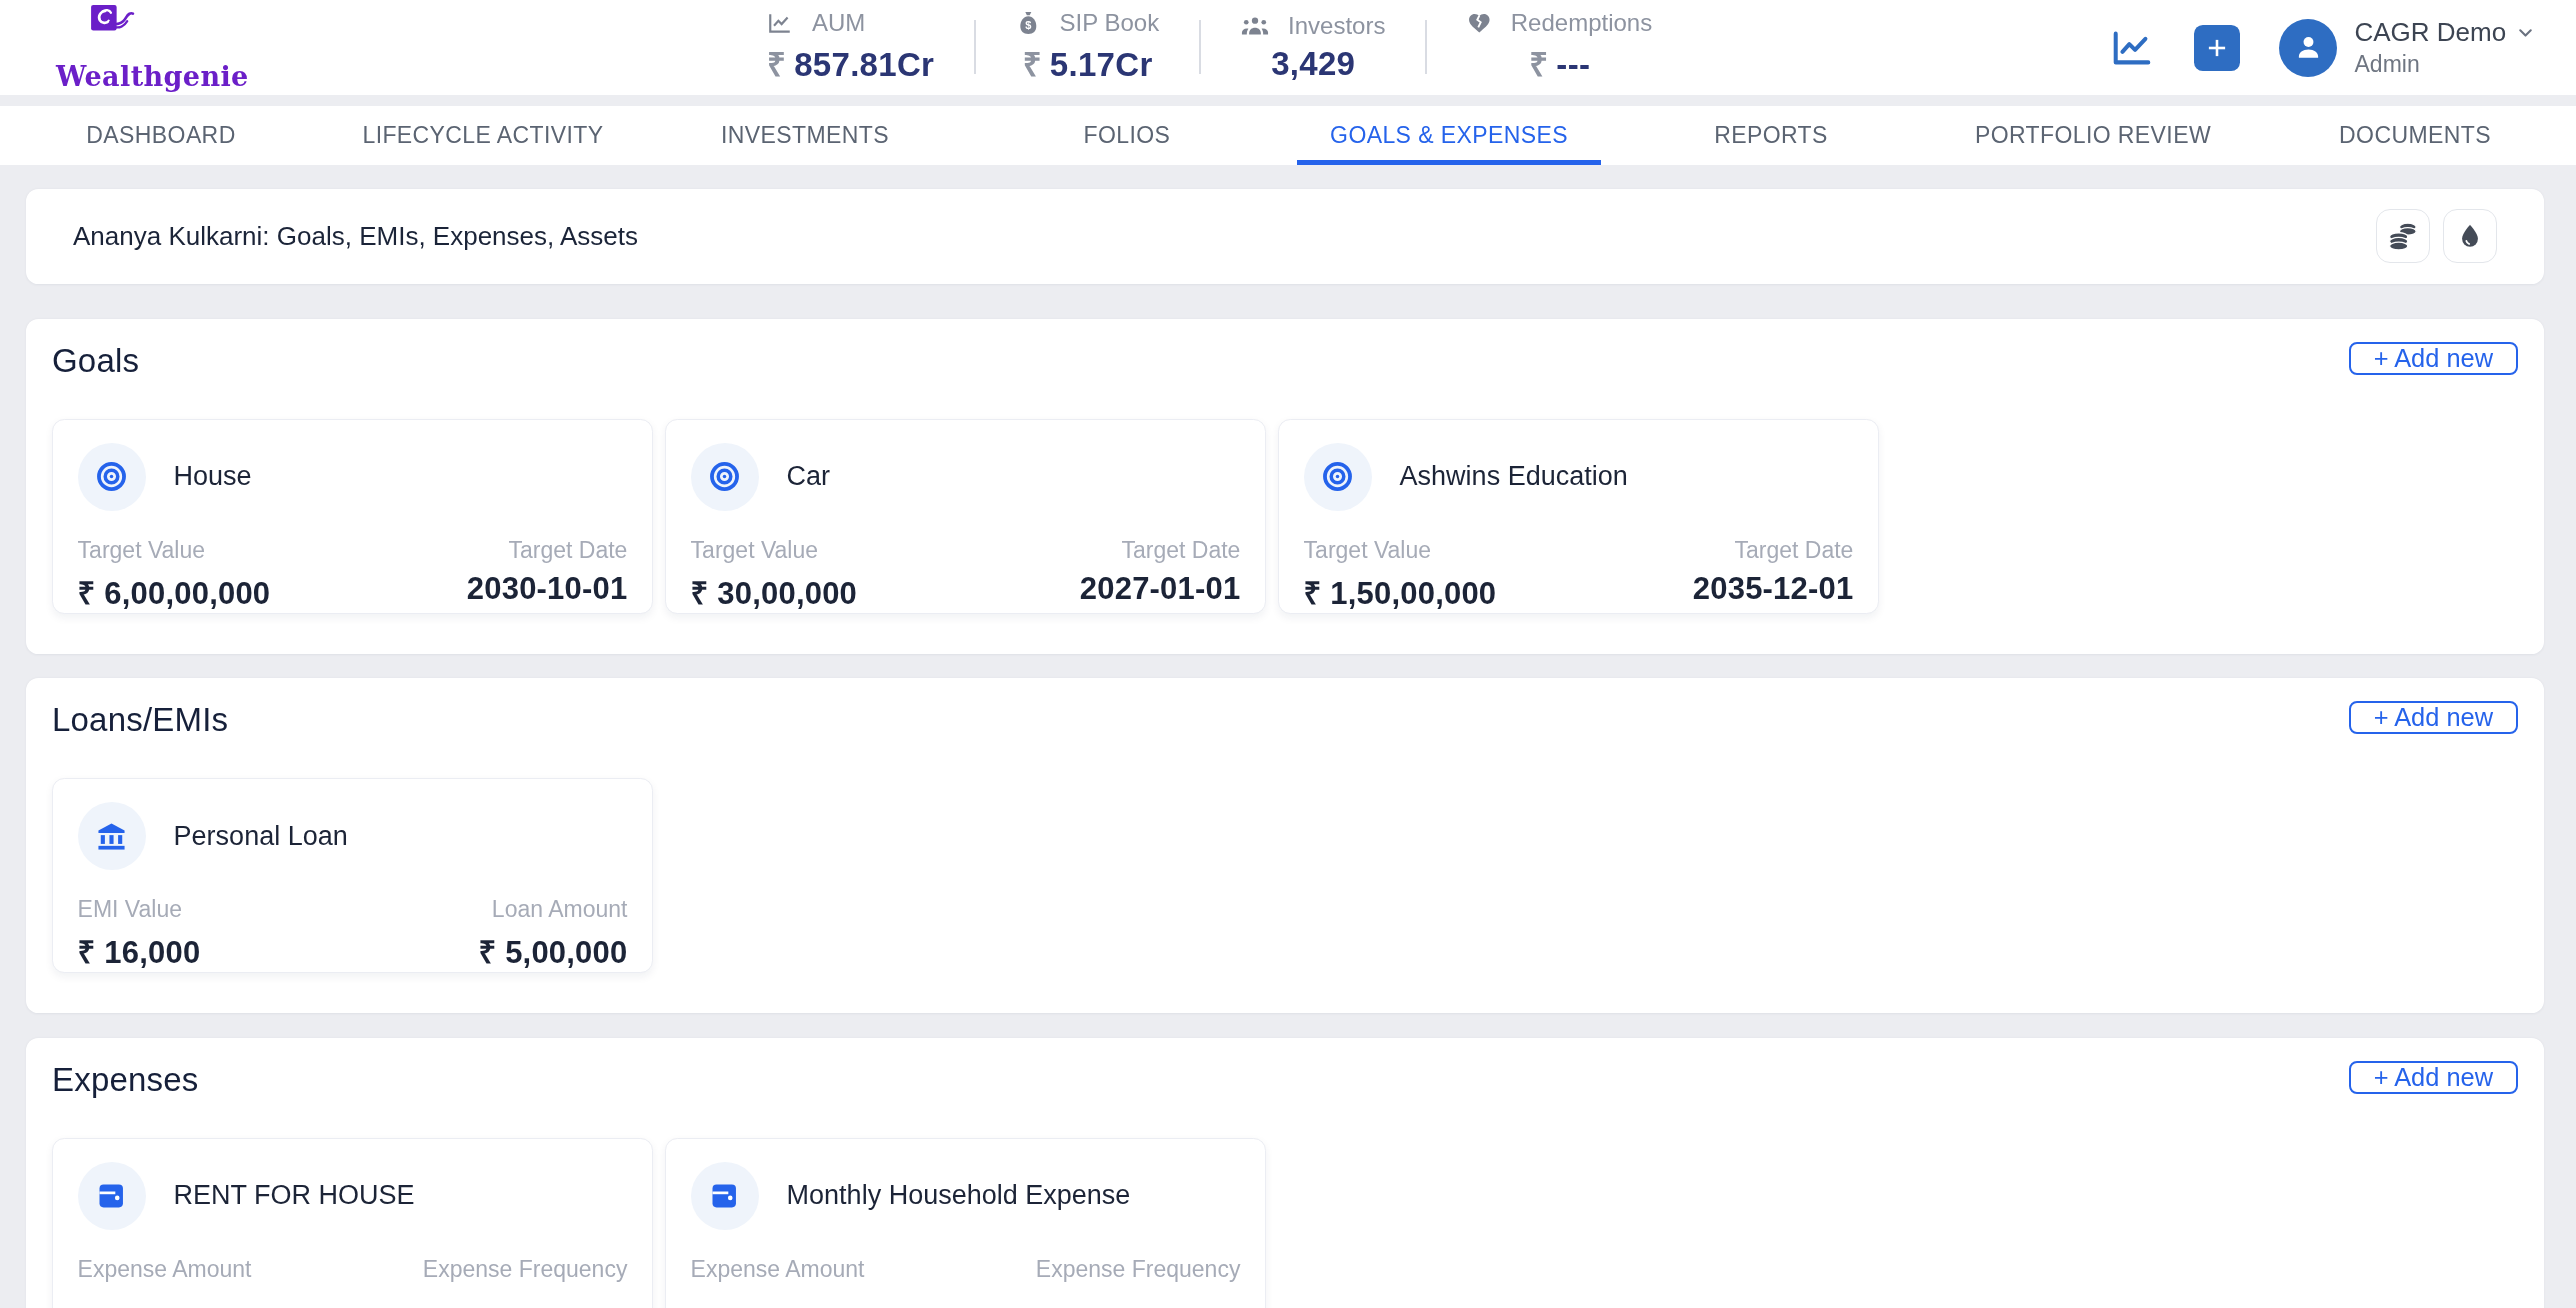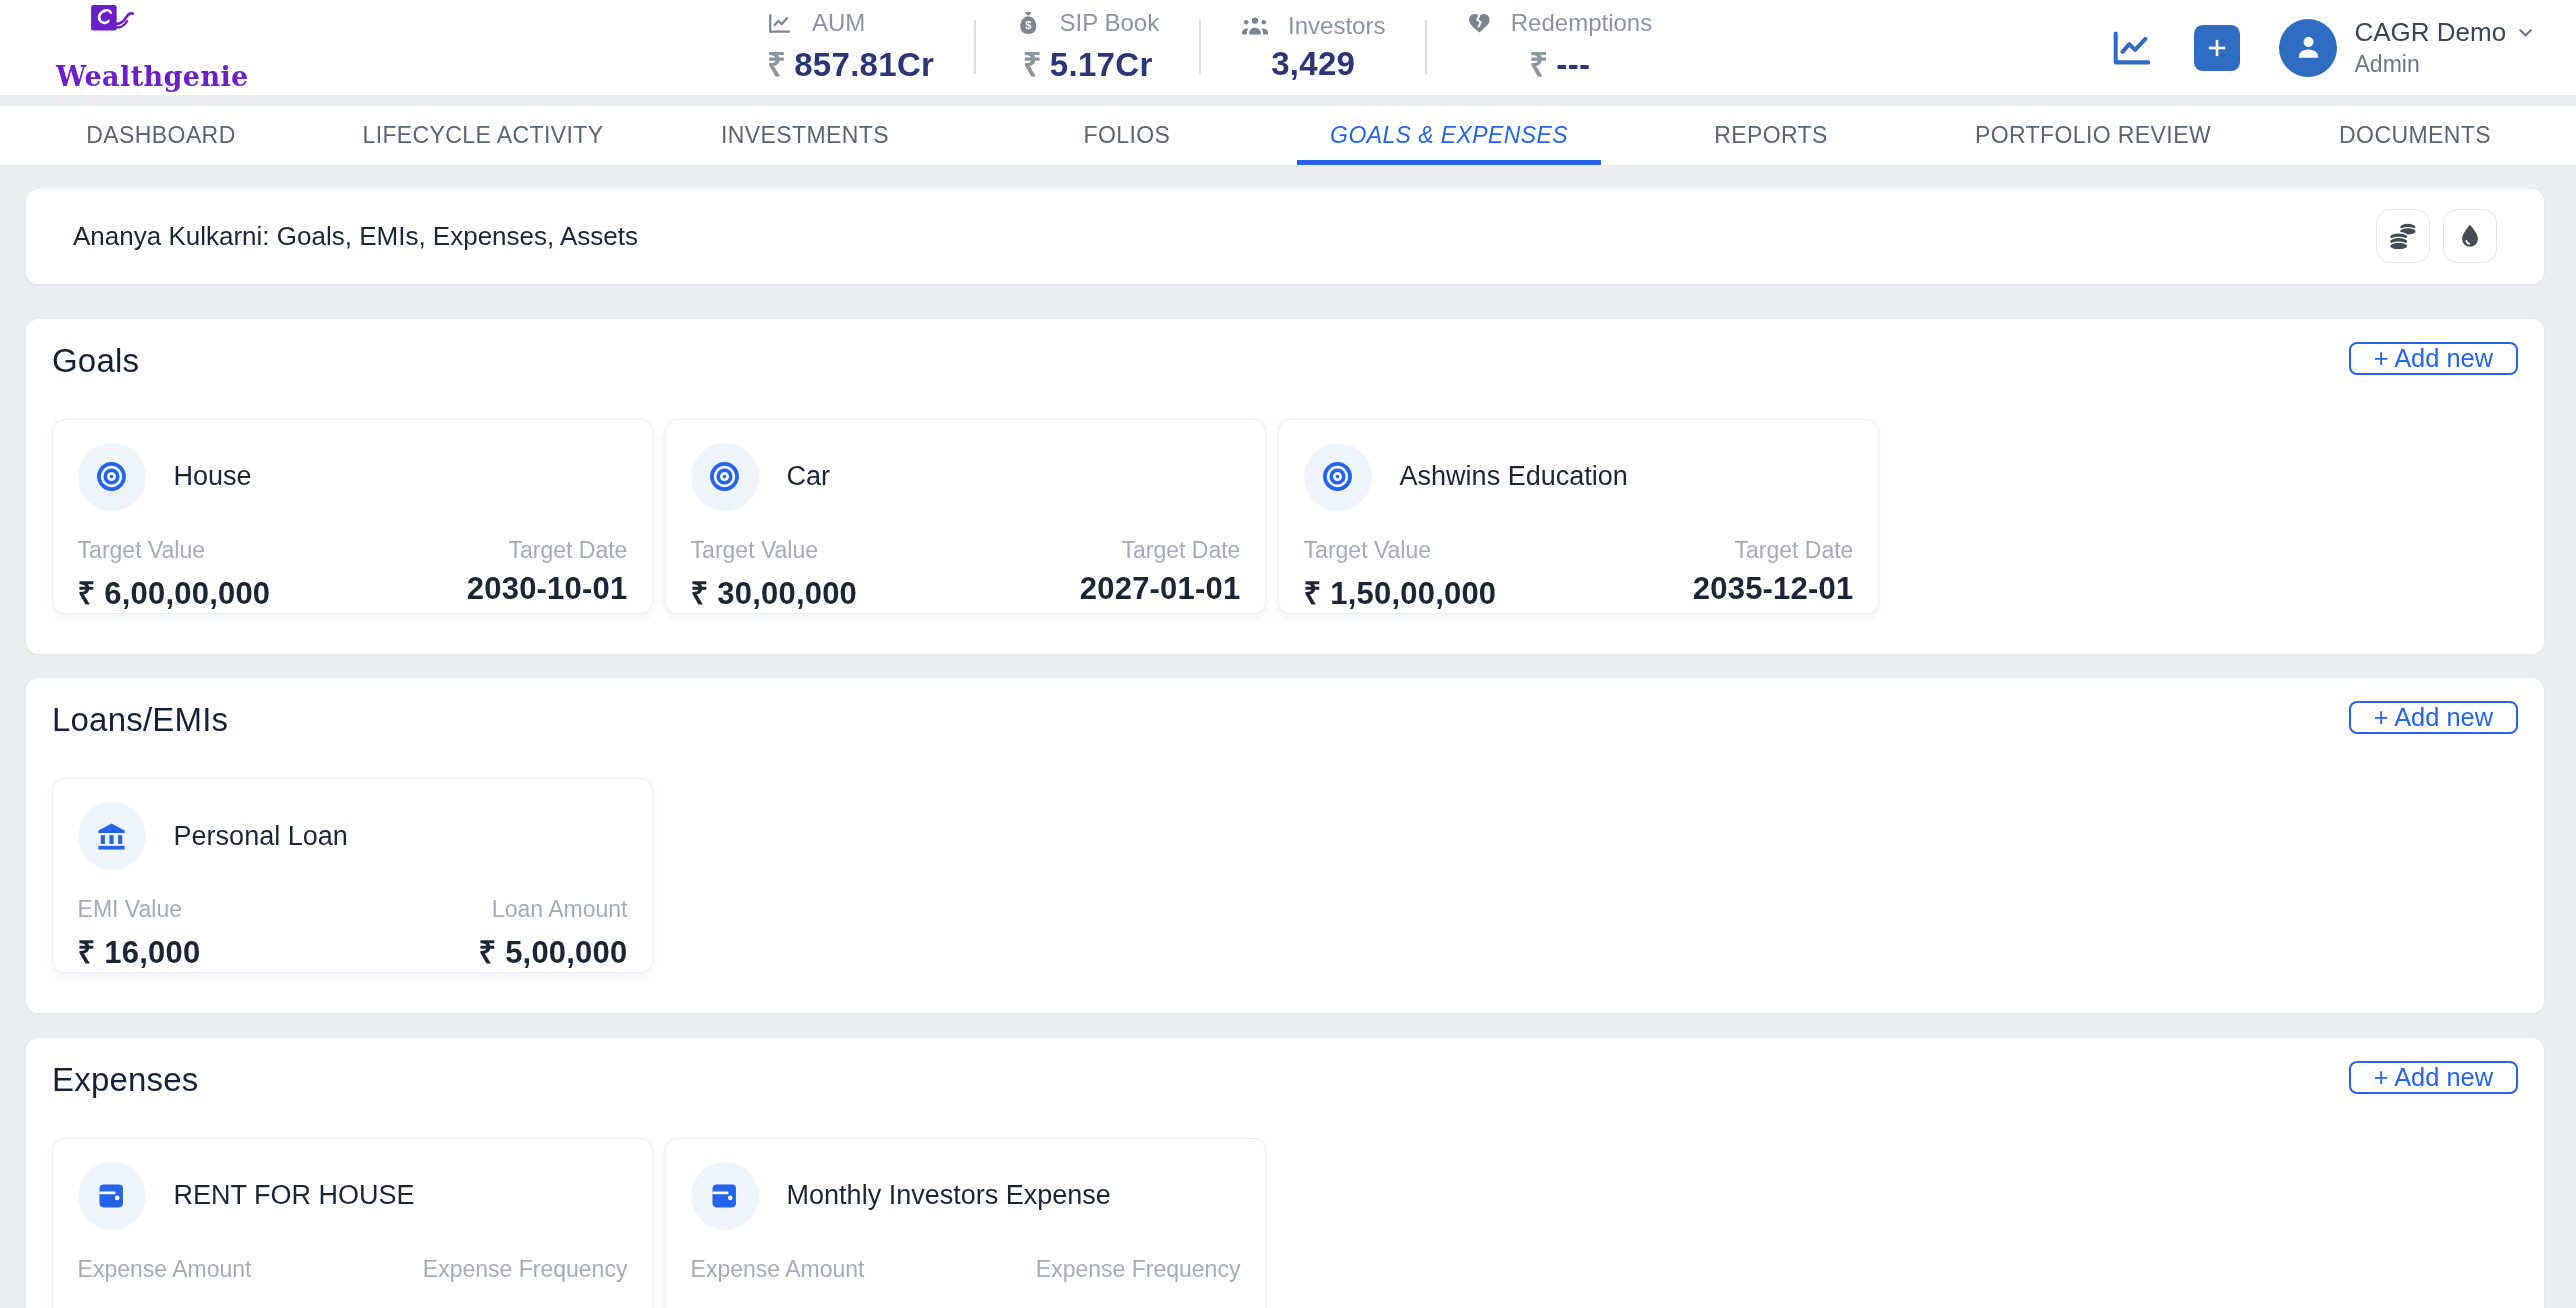--- a/index.html
+++ b/index.html
@@ -26,21 +26,21 @@
   .plus-btn { width:46px; height:46px; background:#2e6dc2; border-radius:8.8px; display:flex; align-items:center; justify-content:center; cursor:pointer; }
   .user { display:flex; align-items:center; gap:17.5px; cursor:pointer; }
   .avatar { width:58px; height:58px; border-radius:50%; background:#2e6dc2; display:flex; align-items:center; justify-content:center; }
   .user-name-row { display:flex; align-items:center; gap:8.8px; }
   .user-name { font-size:26px; color:#3c4452; }
   .user-role { font-size:23px; color:#6f7682; margin-top:3.5px; }
 
   
   .navbar { margin-top:10.5px; background:#fff; height:59px; display:flex; }
   .tab { flex:1; display:flex; align-items:center; justify-content:center; font-size:23px; letter-spacing:0.4px; font-weight:500; color:#5b6472; position:relative; cursor:pointer; white-space:nowrap; }
-  .tab.active { color:#2563eb;font-style:italic; }
+  .tab.active { color:#2563eb; }
   .tab.active::after { content:""; position:absolute; left:8.8px; right:8.8px; bottom:0; height:4.4px; background:#2563eb; }
 
   
   .main { padding:24px 32px 0 26px; }
   .panel { background:#fff; border-radius:12.3px; box-shadow:0 0.9px 2.6px rgba(25,35,65,.06); }
 
   .toolbar { height:95px; display:flex; align-items:center; padding:0 47px; }
   .toolbar-title { font-size:26px; font-weight:500; color:#1b2438; }
   .tool-btns { margin-left:auto; display:flex; gap:13px; }
   .tool-btn { width:54px; height:54px; border:1.8px solid #e3e6eb; border-radius:14px; background:#fff; display:flex; align-items:center; justify-content:center; color:#444b57; cursor:pointer; }
@@ -330,21 +330,21 @@
       </div>
       <div class="card">
         <div class="card-head">
           <div class="icon-circle">
             <svg width="33" height="30" viewBox="0 0 24 22" fill="currentColor">
                 <rect x="3.2" y="2.6" width="17.2" height="16.8" rx="3"></rect>
                 <rect x="3.2" y="7.7" width="11.6" height="2" fill="#ffffff"></rect>
                 <circle cx="16.2" cy="12.4" r="1.7" fill="#ffffff"></circle>
               </svg>
           </div>
-          <div class="card-title">Monthly Investors Expense</div>
+          <div class="card-title">Monthly Household Expense</div>
         </div>
         <div class="card-foot">
           <div class="field">
               <div class="field-label">Expense Amount</div>
             </div>
           <div class="field right">
               <div class="field-label">Expense Frequency</div>
             </div>
         </div>
       </div>

